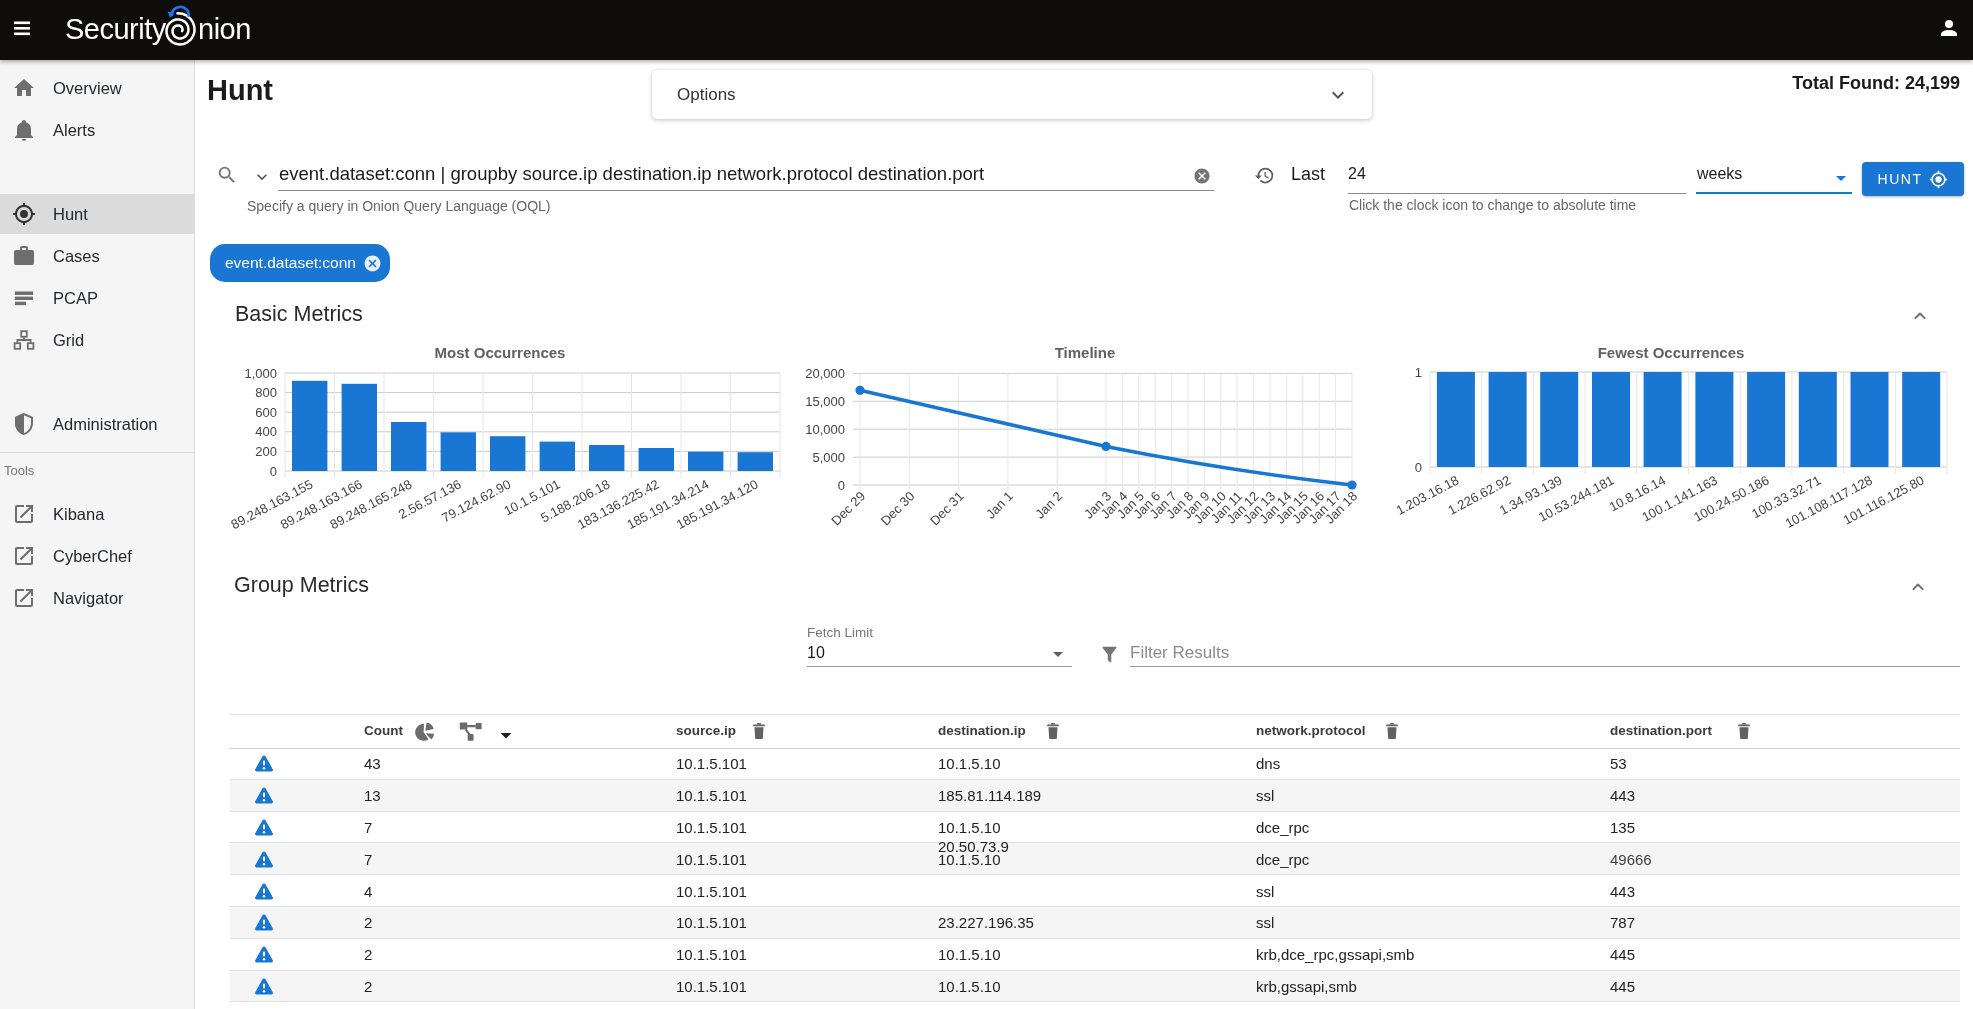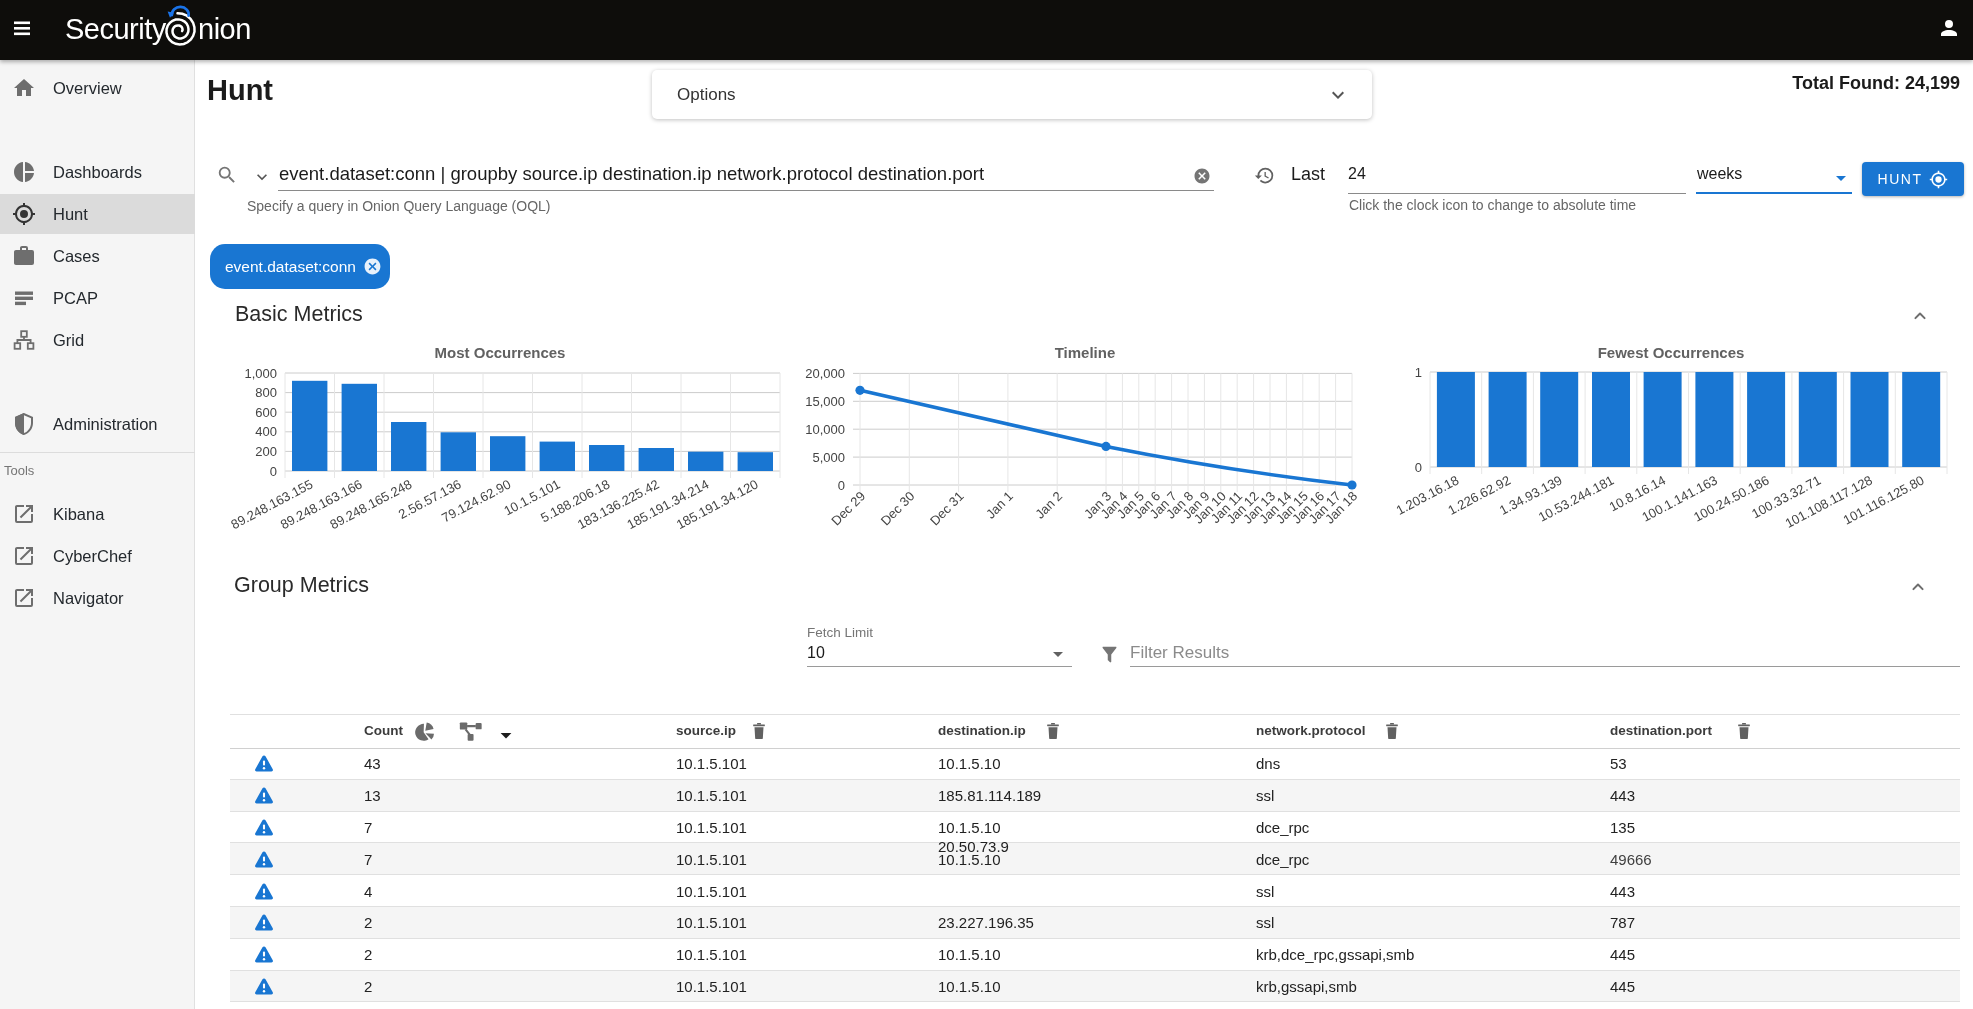--- a/index.html
+++ b/index.html
@@ -39,25 +39,25 @@
   </svg>
 </div>
 
 <div id="sidebar">
   <div class="navitem" style="top:7px">
     <svg class="ic" viewBox="0 0 24 24">
         <path class="gicon" d="M10,20V14H14V20H19V12H22L12,3L2,12H5V20H10Z"></path>
       </svg>
     <span class="txt">Overview</span>
   </div>
-  <div class="navitem" style="top:91px">
-    <svg class="ic" viewBox="0 0 24 24">
-        <path class="gicon" d="M11,2V22C5.9,21.5 2,17.2 2,12C2,6.8 5.9,2.5 11,2M13,2V11H22C21.5,6.2 17.8,2.5 13,2M13,13V22C17.7,21.5 21.5,17.8 22,13H13Z"></path>
-      </svg>
-    <span class="txt">Dashboards</span>
+  <div class="navitem" style="top:49px">
+    <svg class="ic" viewBox="0 0 24 24">
+        <path class="gicon" d="M21,19V20H3V19L5,17V11C5,7.9 7.03,5.17 10,4.29C10,4.19 10,4.1 10,4A2,2 0 0,1 12,2A2,2 0 0,1 14,4C14,4.1 14,4.19 14,4.29C16.97,5.17 19,7.9 19,11V17L21,19M14,21A2,2 0 0,1 12,23A2,2 0 0,1 10,21"></path>
+      </svg>
+    <span class="txt">Alerts</span>
   </div>
   <div class="navitem navsel" style="top:134px;height:40px">
     <svg class="ic" viewBox="0 0 24 24">
         <path fill="#333" d="M12,8A4,4 0 0,1 16,12A4,4 0 0,1 12,16A4,4 0 0,1 8,12A4,4 0 0,1 12,8M3.05,13H1V11H3.05C3.5,6.83 6.83,3.5 11,3.05V1H13V3.05C17.17,3.5 20.5,6.83 20.95,11H23V13H20.95C20.5,17.17 17.17,20.5 13,20.95V23H11V20.95C6.83,20.5 3.5,17.17 3.05,13M12,5A7,7 0 0,0 5,12A7,7 0 0,0 12,19A7,7 0 0,0 19,12A7,7 0 0,0 12,5Z"></path>
       </svg>
     <span class="txt">Hunt</span>
   </div>
   <div class="navitem" style="top:175px">
     <svg class="ic" viewBox="0 0 24 24">
         <path class="gicon" d="M10,2H14A2,2 0 0,1 16,4V6H20A2,2 0 0,1 22,8V19A2,2 0 0,1 20,21H4C2.89,21 2,20.1 2,19V8C2,6.89 2.89,6 4,6H8V4C8,2.89 8.89,2 10,2M14,6V4H10V6H14Z"></path>
@@ -147,21 +147,21 @@
     <path fill="#1976d2" d="M7,10L12,15L17,10H7Z"></path>
   </svg>
 <div class="abs" style="left:1696px;top:192px;width:156px;border-top:2px solid #1976d2;z-index:6"></div>
 <div class="abs" style="left:1862px;top:162px;width:102px;height:34px;background:#1976d2;border-radius:4px;box-shadow:0 1px 3px rgba(0,0,0,0.3);z-index:6;display:flex;align-items:center;justify-content:center;">
   <span style="color:#fff;font-size:14px;letter-spacing:1.5px;">HUNT</span>
   <svg style="margin-left:7px" width="19" height="19" viewBox="0 0 24 24">
       <path fill="#fff" d="M12,8A4,4 0 0,1 16,12A4,4 0 0,1 12,16A4,4 0 0,1 8,12A4,4 0 0,1 12,8M3.05,13H1V11H3.05C3.5,6.83 6.83,3.5 11,3.05V1H13V3.05C17.17,3.5 20.5,6.83 20.95,11H23V13H20.95C20.5,17.17 17.17,20.5 13,20.95V23H11V20.95C6.83,20.5 3.5,17.17 3.05,13M12,5A7,7 0 0,0 5,12A7,7 0 0,0 12,19A7,7 0 0,0 19,12A7,7 0 0,0 12,5Z"></path>
     </svg>
 </div>
 
-<div class="abs" style="left:210px;top:244px;height:45px;background:#1976d2;border-radius:15px;z-index:6;display:flex;align-items:center;padding:0 8px 0 15px;">
+<div class="abs" style="left:210px;top:244px;height:38px;background:#1976d2;border-radius:15px;z-index:6;display:flex;align-items:center;padding:0 8px 0 15px;">
   <span style="color:#fff;font-size:15.5px;">event.dataset:conn</span>
   <svg style="margin-left:7px" width="19" height="19" viewBox="0 0 24 24">
       <path fill="#fff" fill-opacity="0.9" d="M12,2C17.53,2 22,6.47 22,12C22,17.53 17.53,22 12,22C6.47,22 2,17.53 2,12C2,6.47 6.47,2 12,2M15.59,7L12,10.59L8.41,7L7,8.41L10.59,12L7,15.59L8.41,17L12,13.41L15.59,17L17,15.59L13.41,12L17,8.41L15.59,7Z"></path>
     </svg>
 </div>
 
 <div class="abs" style="left:235px;top:302px;font-size:21.5px;color:#2a2a2a;z-index:6">Basic Metrics</div>
 <svg class="abs" style="left:1910px;top:306px;z-index:6" width="20" height="20" viewBox="0 0 24 24">
     <path fill="none" stroke="#6e6e6e" stroke-width="2.4" stroke-linecap="round" stroke-linejoin="round" d="M6.5,14.5L12,9L17.5,14.5"></path>
   </svg>

